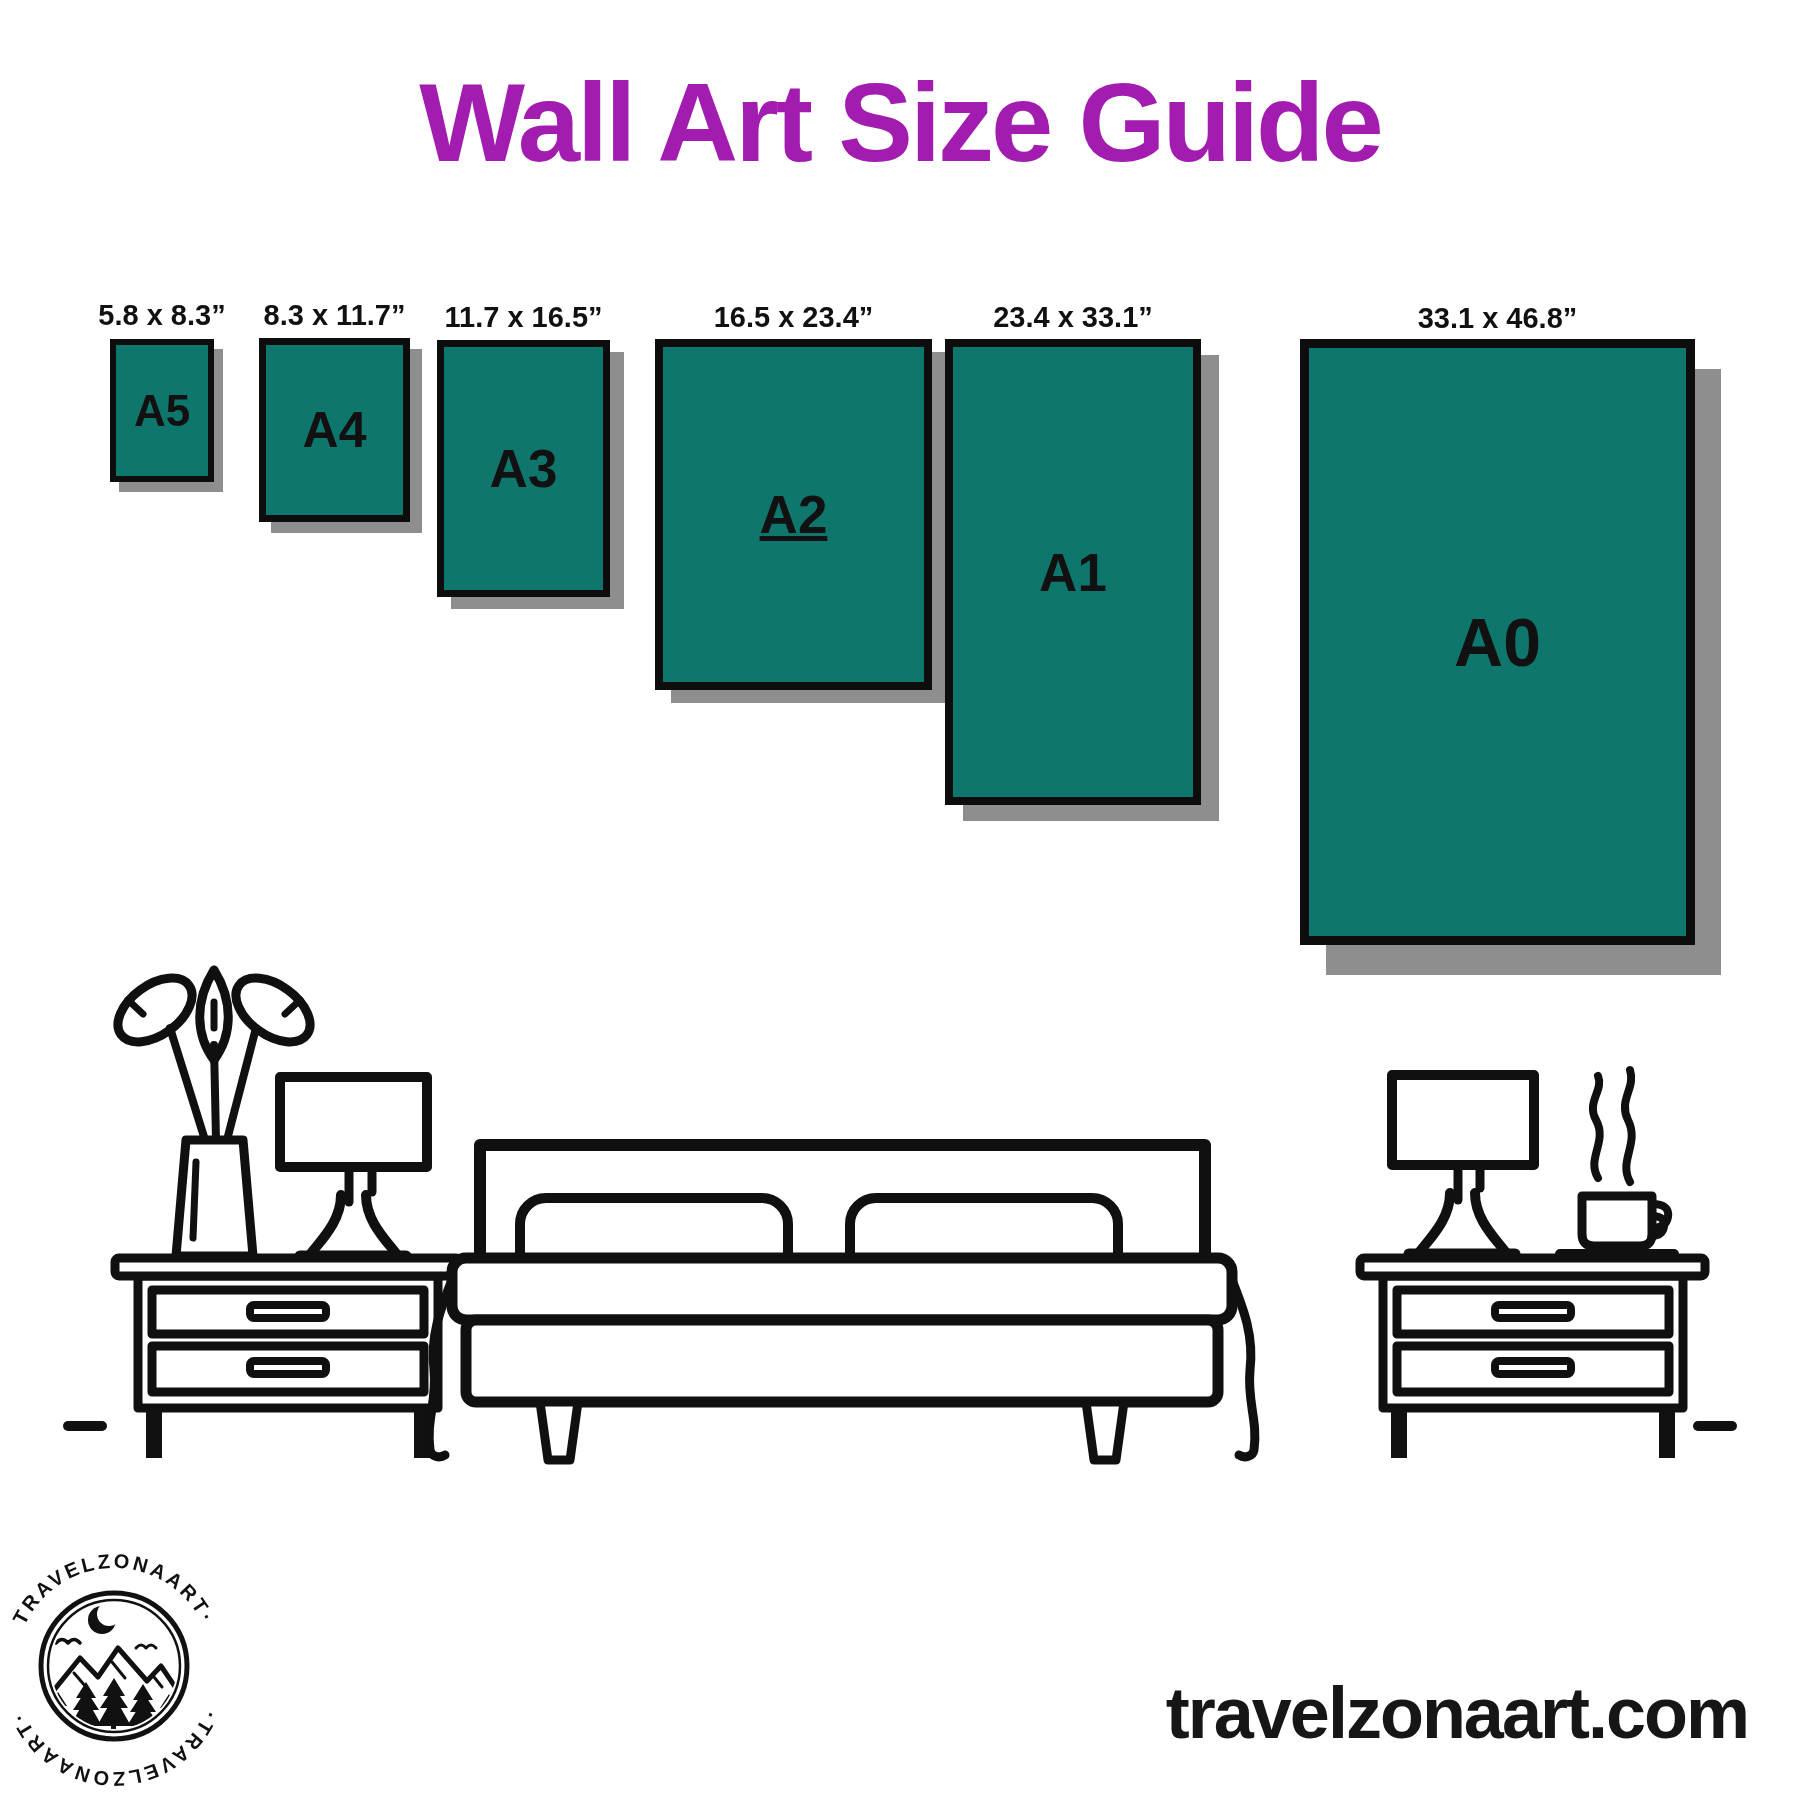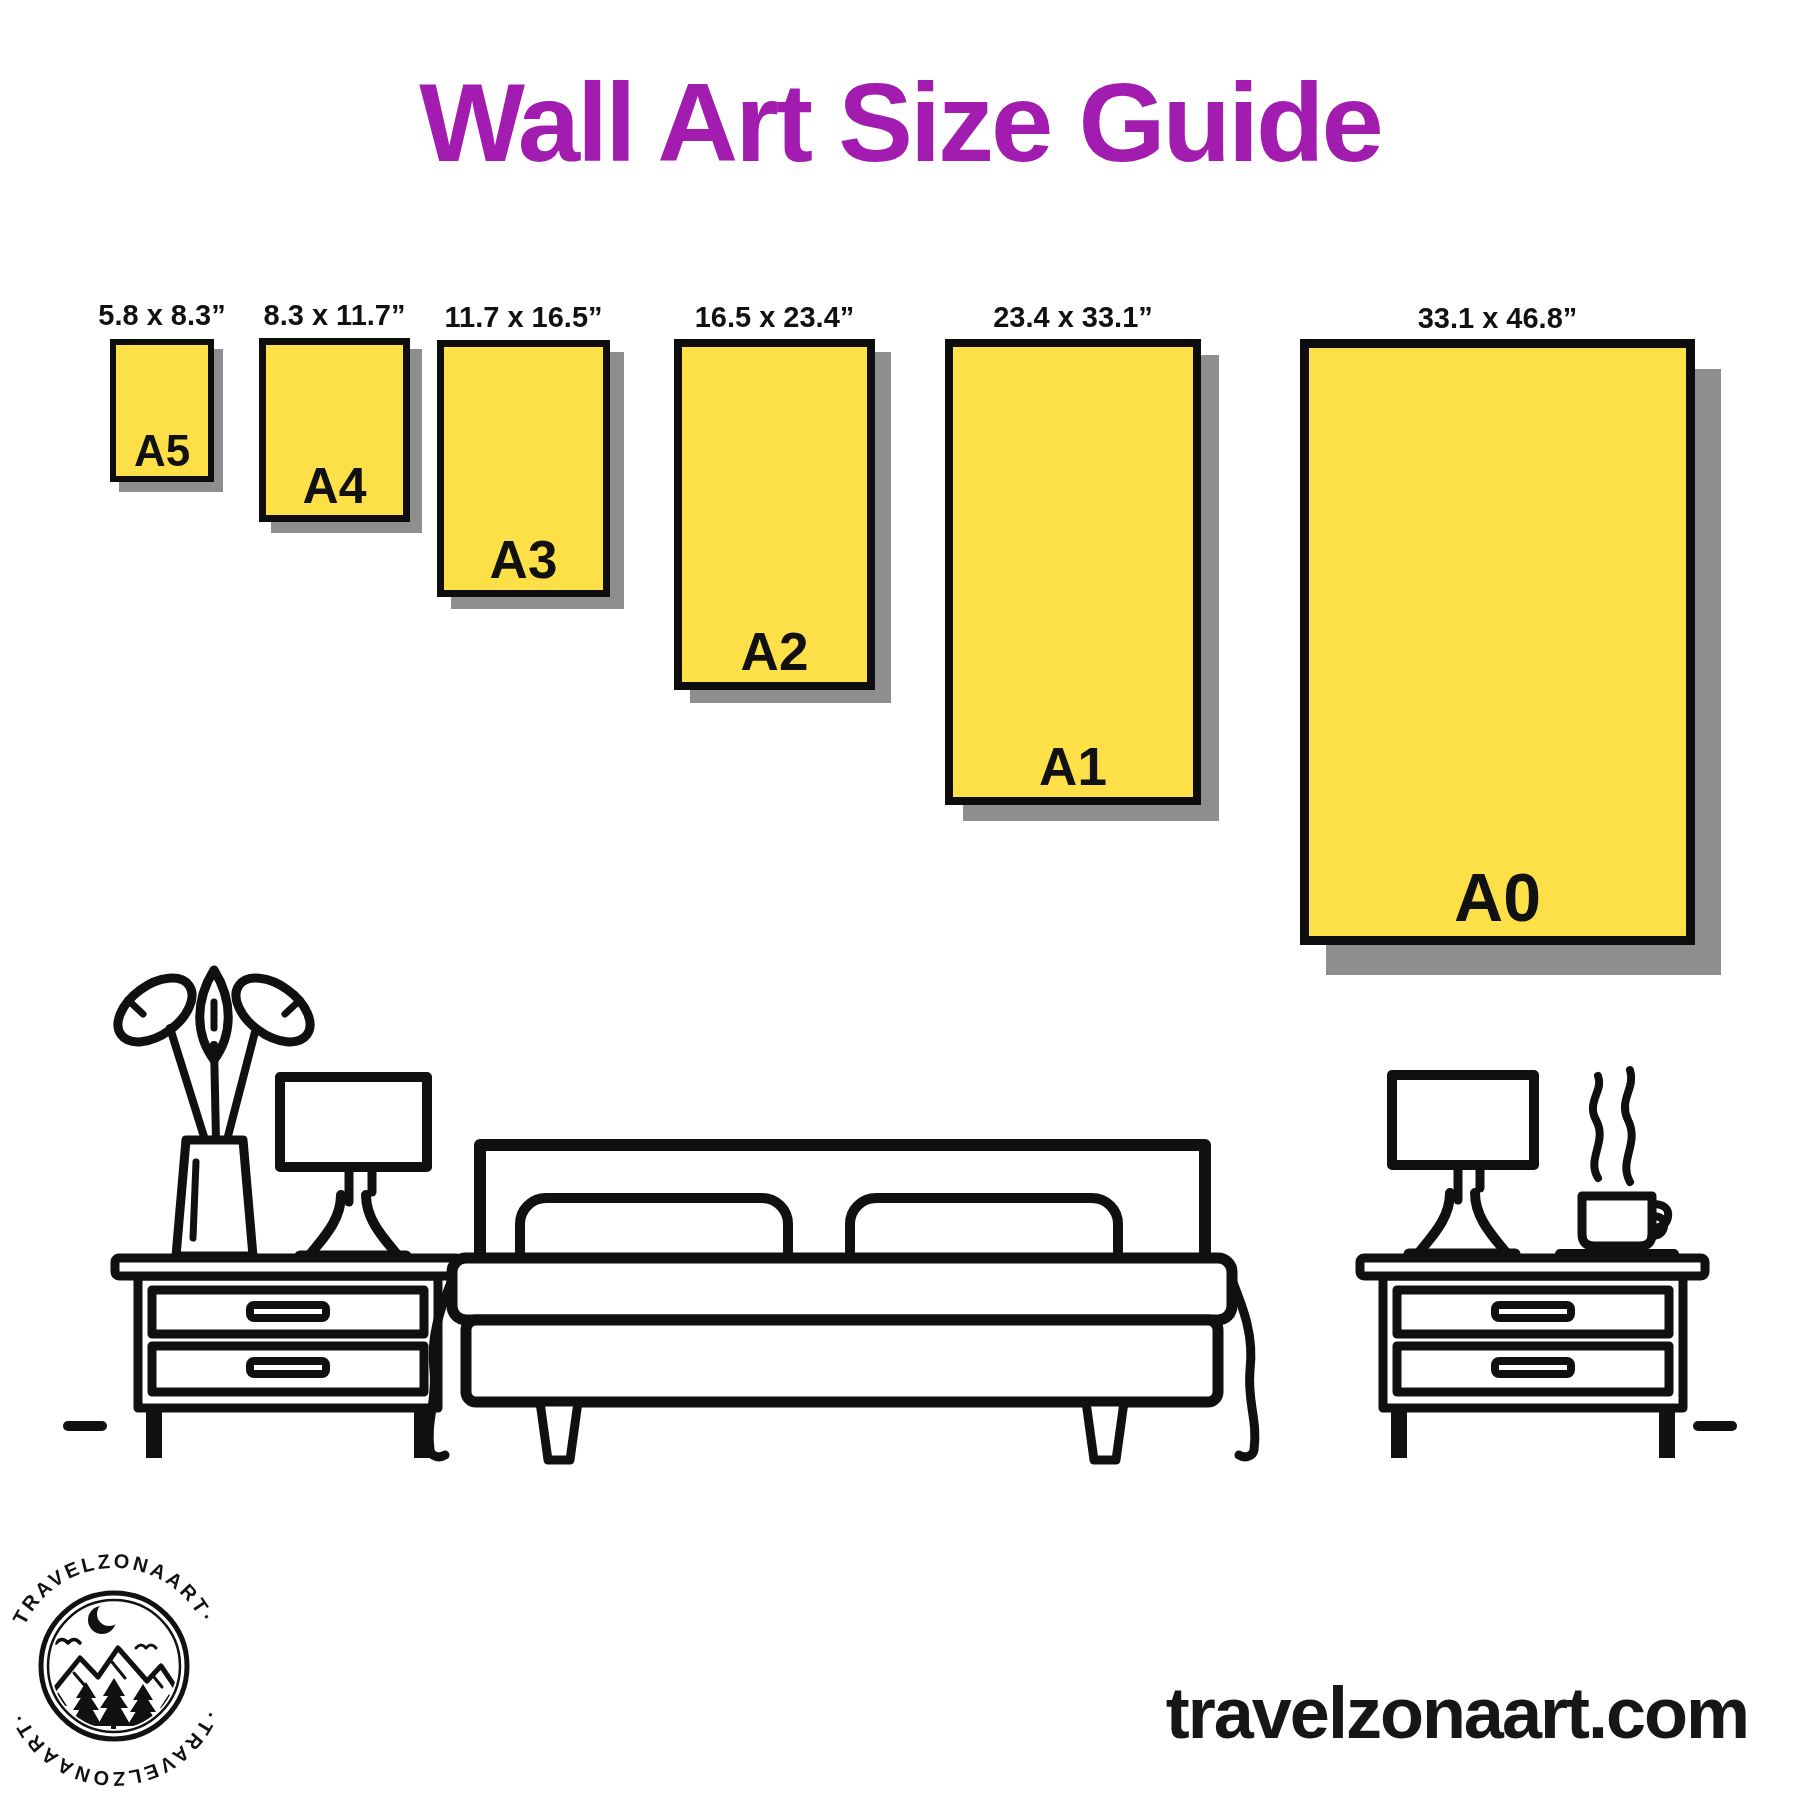--- a/index.html
+++ b/index.html
@@ -5,22 +5,22 @@
   html,body{margin:0;padding:0;}
   body{
     width:1800px;height:1800px;position:relative;background:#ffffff;
     font-family:"Liberation Sans", sans-serif;color:#111;overflow:hidden;
   }
   .page-title{
     position:absolute;top:58px;left:0;width:100%;text-align:center;
     font-size:112px;font-weight:bold;letter-spacing:-3px;color:#a21caf;
   }
   .paper{
-    position:absolute;background:#fde047;border-style:solid;border-color:#0d0d0d;
-    box-sizing:border-box;display:flex;align-items:flex-end;justify-content:center;
+    position:absolute;background:#0f766e;border-style:solid;border-color:#0d0d0d;
+    box-sizing:border-box;display:flex;align-items:center;justify-content:center;
   }
   .paper .dim{
     position:absolute;top:-46px;left:50%;transform:translateX(-50%);
     font-weight:bold;font-size:29px;color:#111;white-space:nowrap;
   }
   .paper .sz{font-weight:bold;color:#111;}
   .website{
     position:absolute;top:1672px;right:52px;
     font-size:72px;font-weight:bold;letter-spacing:-2px;color:#161616;
   }
@@ -42,21 +42,21 @@
 <div class="paper" style="left:259px;top:338px;width:151px;height:184px;border-width:7px;box-shadow:12px 11px 0 0 #8e8e8e;">
   <div class="dim">8.3 x 11.7”</div>
   <div class="sz" style="font-size:50px;">A4</div>
 </div>
 
 <div class="paper" style="left:437px;top:340px;width:173px;height:257px;border-width:7px;box-shadow:14px 12px 0 0 #8e8e8e;">
   <div class="dim">11.7 x 16.5”</div>
   <div class="sz" style="font-size:53px;">A3</div>
 </div>
 
-<div class="paper" style="left:674px;top:339px;width:201px;height:351px;border-width:8px;box-shadow:16px 13px 0 0 #8e8e8e;">
+<div class="paper" style="left:655px;top:339px;width:277px;height:351px;border-width:8px;box-shadow:16px 13px 0 0 #8e8e8e;text-decoration:underline;">
   <div class="dim">16.5 x 23.4”</div>
   <div class="sz" style="font-size:53px;">A2</div>
 </div>
 
 <div class="paper" style="left:945px;top:339px;width:256px;height:466px;border-width:8px;box-shadow:18px 16px 0 0 #8e8e8e;">
   <div class="dim">23.4 x 33.1”</div>
   <div class="sz" style="font-size:53px;">A1</div>
 </div>
 
 <div class="paper" style="left:1300px;top:339px;width:395px;height:606px;border-width:9px;box-shadow:26px 30px 0 0 #8e8e8e;">

